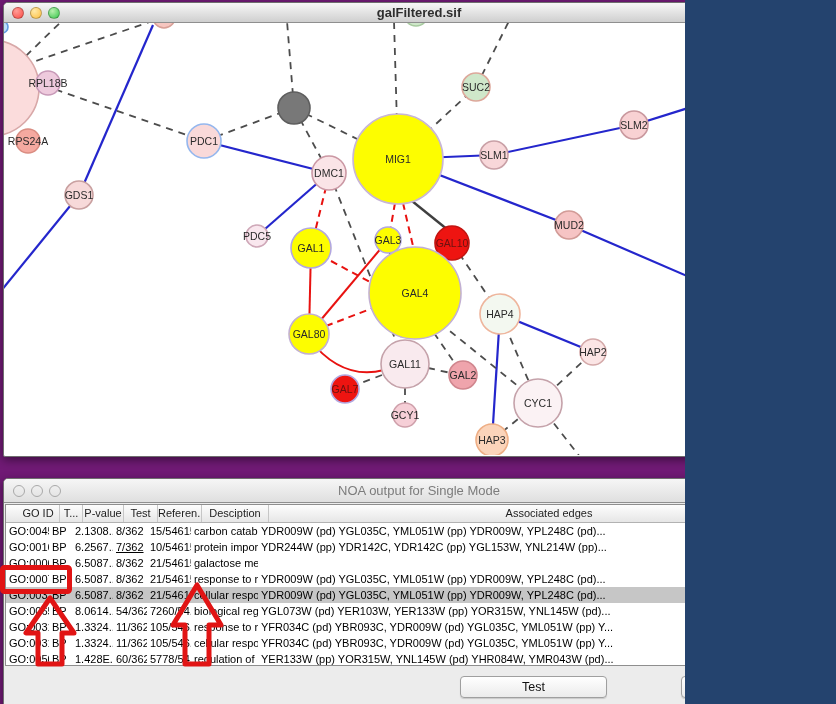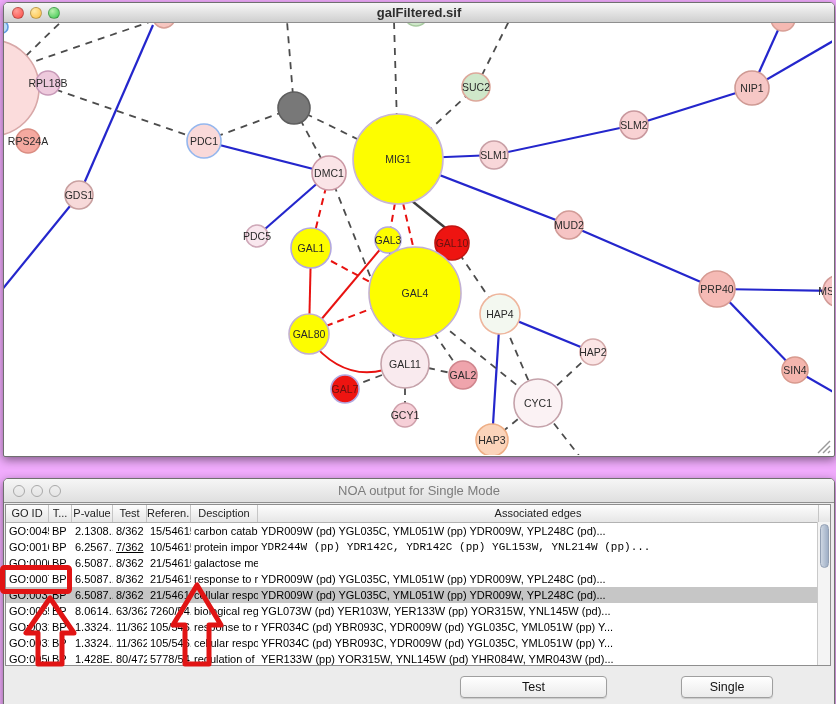--- a/index.html
+++ b/index.html
@@ -1,17 +1,17 @@
 <!DOCTYPE html>
 <html><head>
 <meta charset="utf-8">
 <style>
   html,body{margin:0;padding:0;}
   body{font-family:"Liberation Sans",sans-serif;background:#24436e;}
-  .desktop{position:relative;width:836px;height:704px;background:#f0abfc;overflow:hidden;}
+  .desktop{position:relative;width:685px;height:704px;background:#701a75;overflow:hidden;}
   .win{position:absolute;background:#fff;border:1px solid #6f6f6f;border-radius:5px 5px 2px 2px;box-shadow:0 3px 10px rgba(0,0,0,.45);}
   .titlebar{position:relative;height:19px;background:linear-gradient(#f7f7f7,#cfcfcf);border-bottom:1px solid #8f8f8f;border-radius:4px 4px 0 0;}
   .title{position:absolute;left:0;right:0;top:2px;text-align:center;font-size:13px;font-weight:600;color:#2e2e2e;}
   .tl{position:absolute;top:3.5px;width:12px;height:12px;border-radius:50%;border:1px solid rgba(0,0,0,.25);box-sizing:border-box;}
   .tl.red{left:8px;background:radial-gradient(circle at 35% 30%,#ff9d97,#fb4b45);}
   .tl.yellow{left:26px;background:radial-gradient(circle at 35% 30%,#ffe9a8,#fdbf3f);}
   .tl.green{left:44px;background:radial-gradient(circle at 35% 30%,#b9f0ae,#35c649);}
   .tl.hollow{background:transparent;border:1.5px solid #a9a9a9;}
   .graph-win{left:3px;top:2px;width:830px;height:453px;}
   .graph-canvas{position:relative;width:828px;height:432px;background:#fff;overflow:hidden;}
@@ -23,21 +23,21 @@
   .edge-reddash{stroke:#e81210;stroke-width:2;stroke-dasharray:7 5;}
   circle.gnode{stroke-width:1.6;}
   text.nlabel{font-family:"Liberation Sans",sans-serif;font-size:10.5px;text-anchor:middle;}
   .grip line{stroke:#9a9a9a;stroke-width:1.4;}
   .table-win{left:3px;top:462px;width:830px;height:238px;background:#ececec;margin-top:16px;}
   .table-win .titlebar{height:23px;background:linear-gradient(#f6f6f6,#dfdfdf);}
   .table-win .title{top:4px;color:#7c7c7c;font-weight:500;}
   .table-win .tl{top:5.5px;}
   .tl.h1{left:9px;} .tl.h2{left:27px;} .tl.h3{left:45px;}
   .noa-table{position:absolute;left:1px;top:25px;width:826px;height:162px;background:#fff;border:1px solid #8e8e8e;box-sizing:border-box;}
-  .thead{display:flex;height:17px;background:linear-gradient(#fdfdfd,#e6e6e6);border-bottom:1px solid #b2b2b2;}
+  .thead{display:flex;height:17px;background:linear-gradient(#fdfdfd,#e6e6e6);border-bottom:1px solid #b2b2b2;justify-content:flex-end;}
   .hcell{box-sizing:border-box;font-size:11px;color:#1d1d1d;text-align:center;line-height:16px;border-right:1px solid #c6c6c6;overflow:hidden;white-space:nowrap;}
   .trow{display:flex;height:16px;}
   .trow.selected{background:#c6c6c6;}
   .tcell{box-sizing:border-box;font-size:11px;color:#000;line-height:16px;padding-left:3px;overflow:hidden;white-space:nowrap;}
   .vscroll{position:absolute;right:0;top:17px;width:13px;height:143px;background:#f4f4f4;border-left:1px solid #c9c9c9;box-sizing:border-box;}
   .vthumb{position:absolute;left:1.5px;top:2px;width:9px;height:44px;border-radius:5px;background:linear-gradient(90deg,#cdd6e2,#9fafc6);border:1px solid #93a0b4;box-sizing:border-box;}
   .mac-btn{position:absolute;height:22px;border:1px solid #9f9f9f;border-radius:4px;background:linear-gradient(#ffffff,#ebebeb);font-family:"Liberation Sans",sans-serif;font-size:12.5px;color:#111;box-shadow:0 1px 1px rgba(0,0,0,.15);}
   .btn-save{left:456px;top:197px;width:147px;}
   .btn-cancel{left:677px;top:197px;width:92px;}
   .annot{position:absolute;left:0;top:0;pointer-events:none;z-index:60;}
@@ -201,21 +201,21 @@
             <div class="tcell" style="width: 67px;">carbon cataboli...</div>
             <div class="tcell" style="width: 561px;">YDR009W (pd) YGL035C, YML051W (pp) YDR009W, YPL248C (pd)...</div>
           </div>
           <div class="trow">
             <div class="tcell" style="width: 43px;">GO:0016...</div>
             <div class="tcell" style="width: 23px;">BP</div>
             <div class="tcell" style="width: 41px;">6.2567...</div>
             <div class="tcell" style="width: 34px; text-decoration: underline;">7/362</div>
             <div class="tcell" style="width: 44px;">10/54615</div>
             <div class="tcell" style="width: 67px;">protein import i...</div>
-            <div class="tcell" style="width: 561px; font-family: Liberation Mono, monospace;">YDR244W (pp) YDR142C, YDR142C (pp) YGL153W, YNL214W (pp)...</div>
+            <div class="tcell" style="width: 561px;">YDR244W (pp) YDR142C, YDR142C (pp) YGL153W, YNL214W (pp)...</div>
           </div>
           <div class="trow">
             <div class="tcell" style="width: 43px;">GO:0006...</div>
             <div class="tcell" style="width: 23px;">BP</div>
             <div class="tcell" style="width: 41px;">6.5087...</div>
             <div class="tcell" style="width: 34px;">8/362</div>
             <div class="tcell" style="width: 44px;">21/54615</div>
             <div class="tcell" style="width: 67px;">galactose meta...</div>
           </div>
           <div class="trow">
@@ -233,21 +233,21 @@
             <div class="tcell" style="width: 41px;">6.5087...</div>
             <div class="tcell" style="width: 34px;">8/362</div>
             <div class="tcell" style="width: 44px;">21/54615</div>
             <div class="tcell" style="width: 67px;">cellular respons...</div>
             <div class="tcell" style="width: 561px;">YDR009W (pd) YGL035C, YML051W (pp) YDR009W, YPL248C (pd)...</div>
           </div>
           <div class="trow">
             <div class="tcell" style="width: 43px;">GO:0065...</div>
             <div class="tcell" style="width: 23px;">BP</div>
             <div class="tcell" style="width: 41px;">8.0614...</div>
-            <div class="tcell" style="width: 34px;">63/362</div>
+            <div class="tcell" style="width: 34px;">54/362</div>
             <div class="tcell" style="width: 44px;">7260/54...</div>
             <div class="tcell" style="width: 67px;">biological regul...</div>
             <div class="tcell" style="width: 561px;">YGL073W (pd) YER103W, YER133W (pp) YOR315W, YNL145W (pd)...</div>
           </div>
           <div class="trow">
             <div class="tcell" style="width: 43px;">GO:0031...</div>
             <div class="tcell" style="width: 23px;">BP</div>
             <div class="tcell" style="width: 41px;">1.3324...</div>
             <div class="tcell" style="width: 34px;">11/362</div>
             <div class="tcell" style="width: 44px;">105/546...</div>
@@ -260,21 +260,21 @@
             <div class="tcell" style="width: 41px;">1.3324...</div>
             <div class="tcell" style="width: 34px;">11/362</div>
             <div class="tcell" style="width: 44px;">105/546...</div>
             <div class="tcell" style="width: 67px;">cellular respons...</div>
             <div class="tcell" style="width: 561px;">YFR034C (pd) YBR093C, YDR009W (pd) YGL035C, YML051W (pp) Y...</div>
           </div>
           <div class="trow">
             <div class="tcell" style="width: 43px;">GO:0050...</div>
             <div class="tcell" style="width: 23px;">BP</div>
             <div class="tcell" style="width: 41px;">1.428E...</div>
-            <div class="tcell" style="width: 34px;">80/472</div>
+            <div class="tcell" style="width: 34px;">60/362</div>
             <div class="tcell" style="width: 44px;">5778/54...</div>
             <div class="tcell" style="width: 67px;">regulation of bi...</div>
             <div class="tcell" style="width: 561px;">YER133W (pp) YOR315W, YNL145W (pd) YHR084W, YMR043W (pd)...</div>
           </div>
         </div>
       <div class="vscroll">
         <div class="vthumb"></div>
       </div>
     </div>
     <button class="mac-btn btn-save">Test</button>

